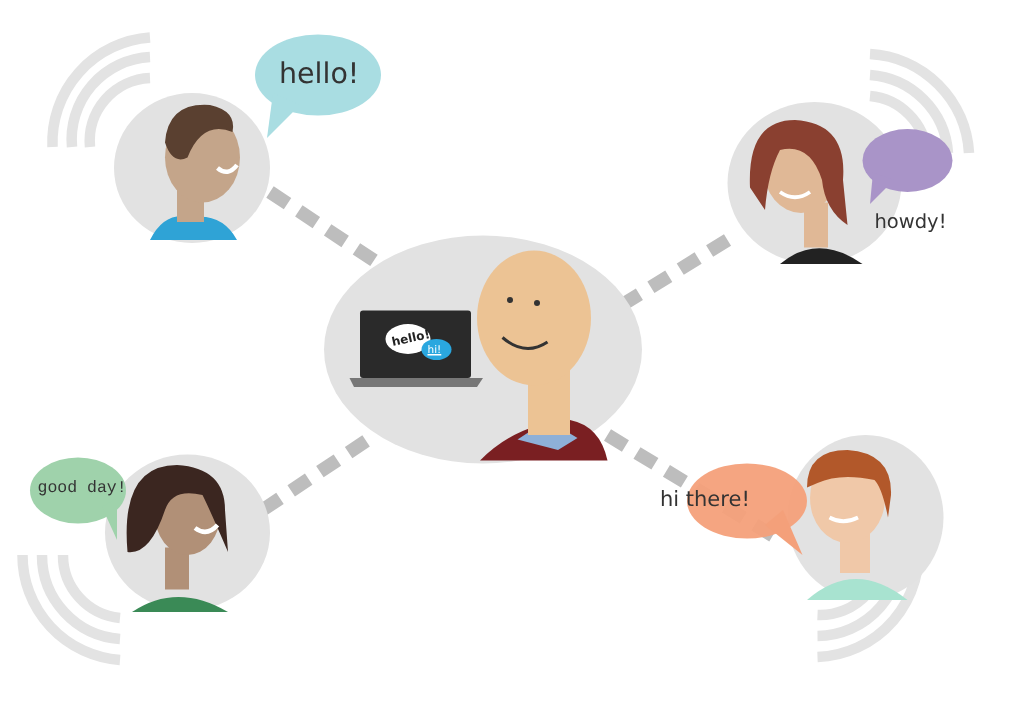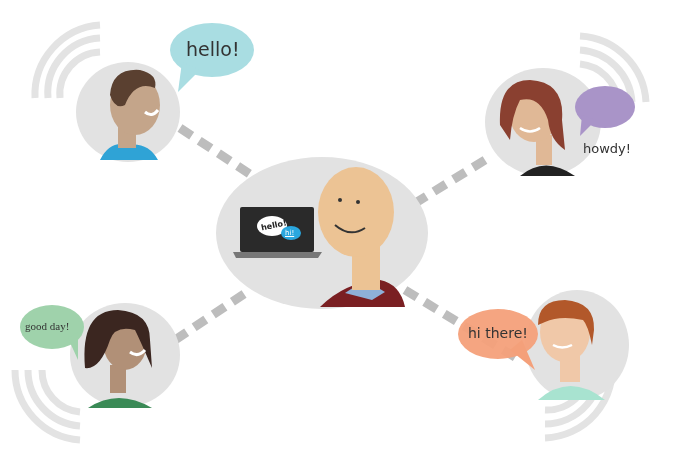--- a/index.html
+++ b/index.html
@@ -98,16 +98,16 @@
     <path d="M582 115 L580 136 L596 120 Z" fill="#a994c8"></path>
     <ellipse cx="52" cy="327" rx="32" ry="22" fill="#9fd2ab"></ellipse>
     <path d="M68 338 L78 360 L78 332 Z" fill="#9fd2ab"></path>
     <ellipse cx="498" cy="334" rx="40" ry="25" fill="#f4a07a" opacity="0.95"></ellipse>
     <path d="M510 350 L535 370 L522 340 Z" fill="#f4a07a"></path>
   </g>
 </svg>
 
 <div class="txt" style="left:186px;top:38px;font-size:19px;">hello!</div>
 <div class="txt" style="left:583px;top:99px;font-size:13px;margin-top:42px;">howdy!</div>
-<div class="txt" style="left:25px;top:320px;font-size:11px;font-family:Liberation Serif, serif;">good day!</div>
-<div class="txt" style="left:468px;top:325px;font-size:14px;">hi there!</div>
+<div class="txt" style="left:25px;top:320px;font-size:11px;font-family:Liberation Mono, monospace;">good day!</div>
+<div class="txt" style="left:440px;top:325px;font-size:14px;">hi there!</div>
 <div class="txt" style="left:261px;top:221px;font-size:8px;font-weight:bold;color:#222;transform:rotate(-12deg);">hello!</div>
 <div class="txt" style="left:285px;top:229px;font-size:7px;color:#fff;text-decoration:underline;">hi!</div>
 
 </body></html>

